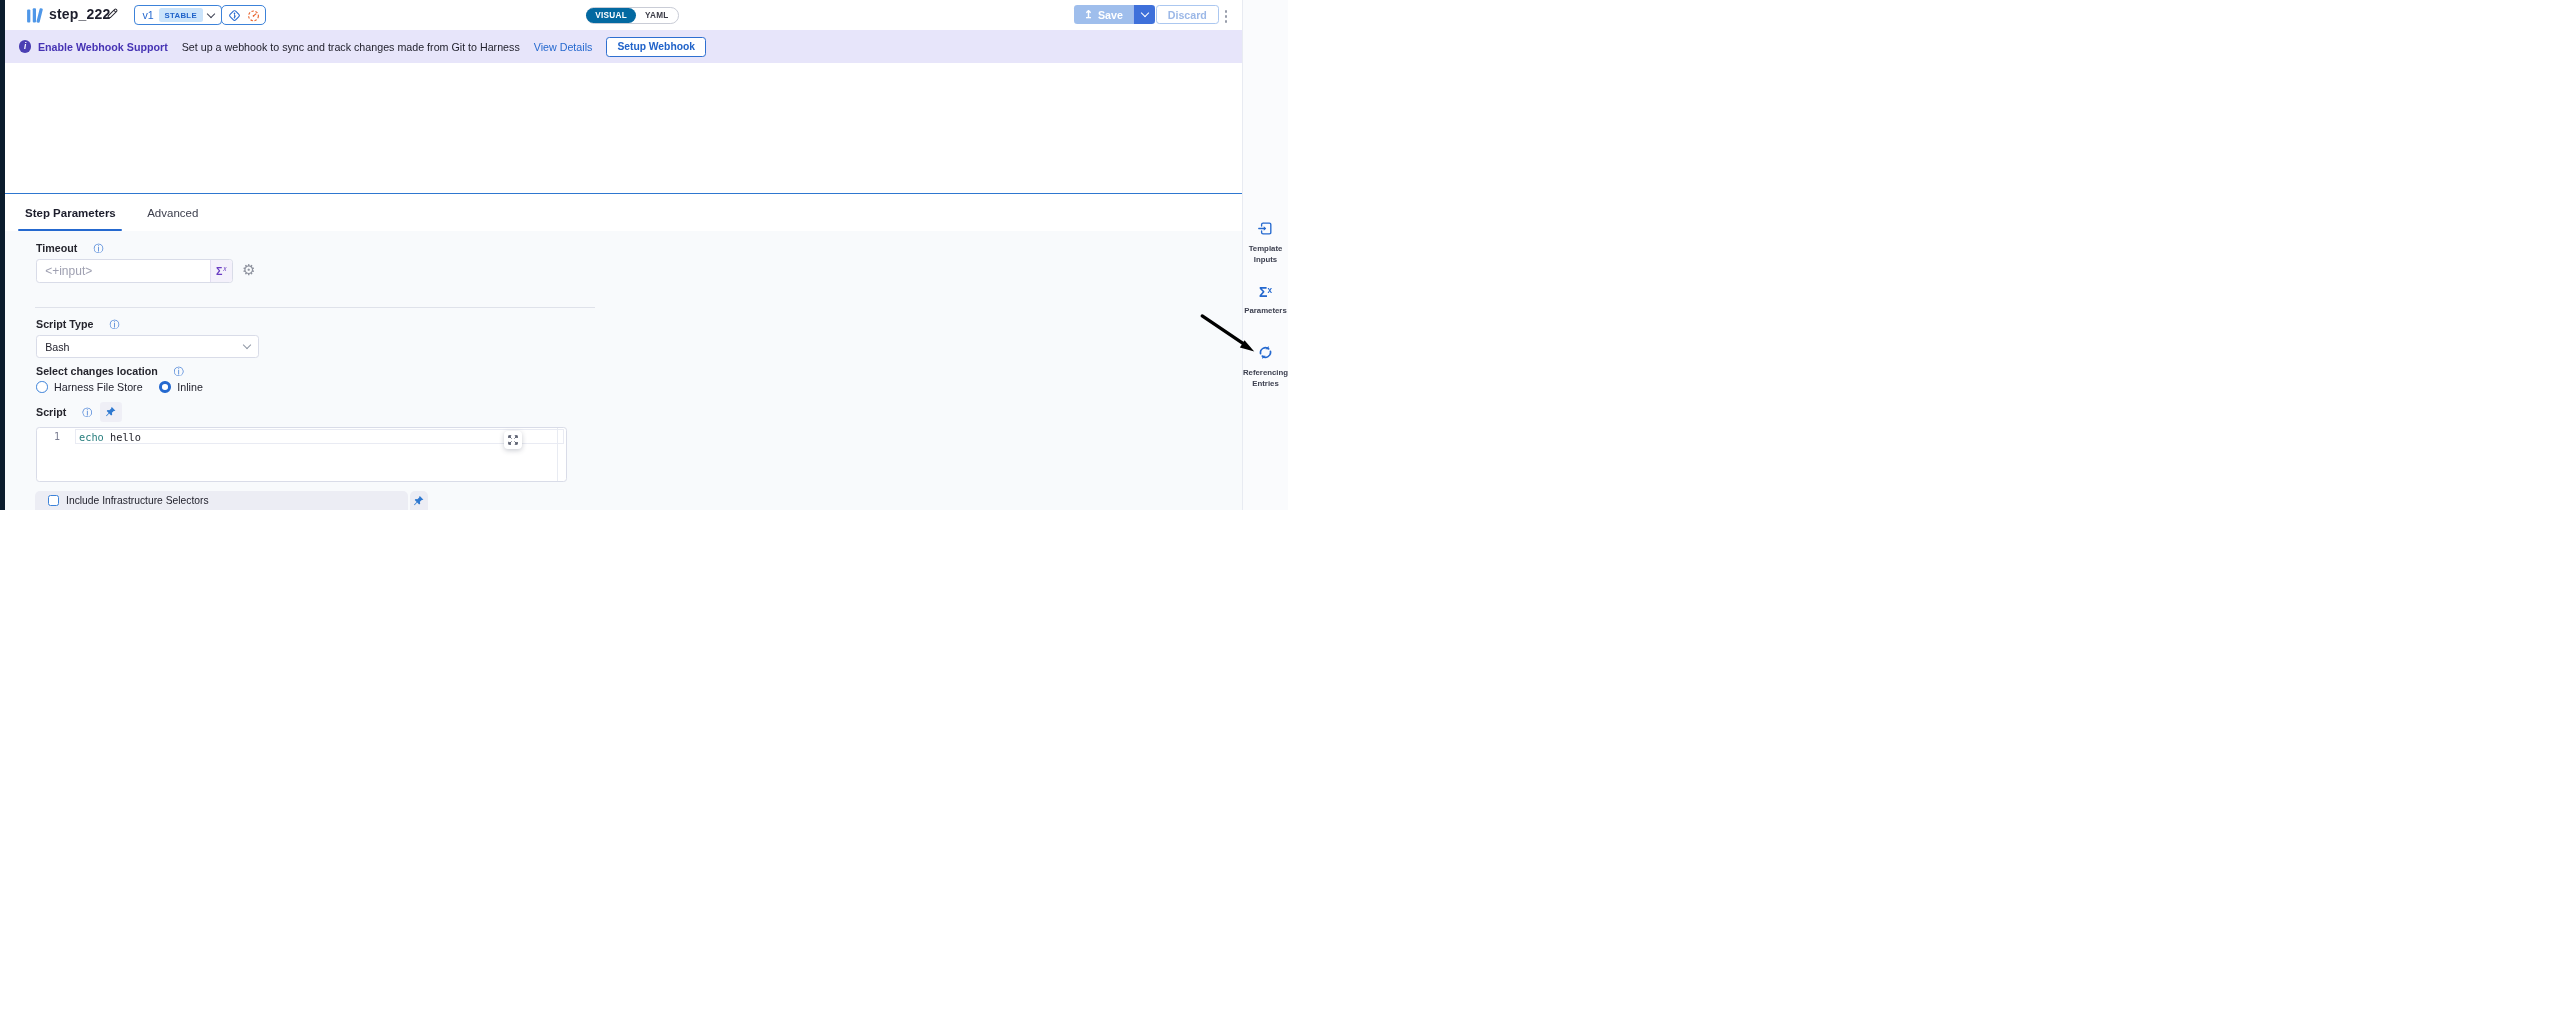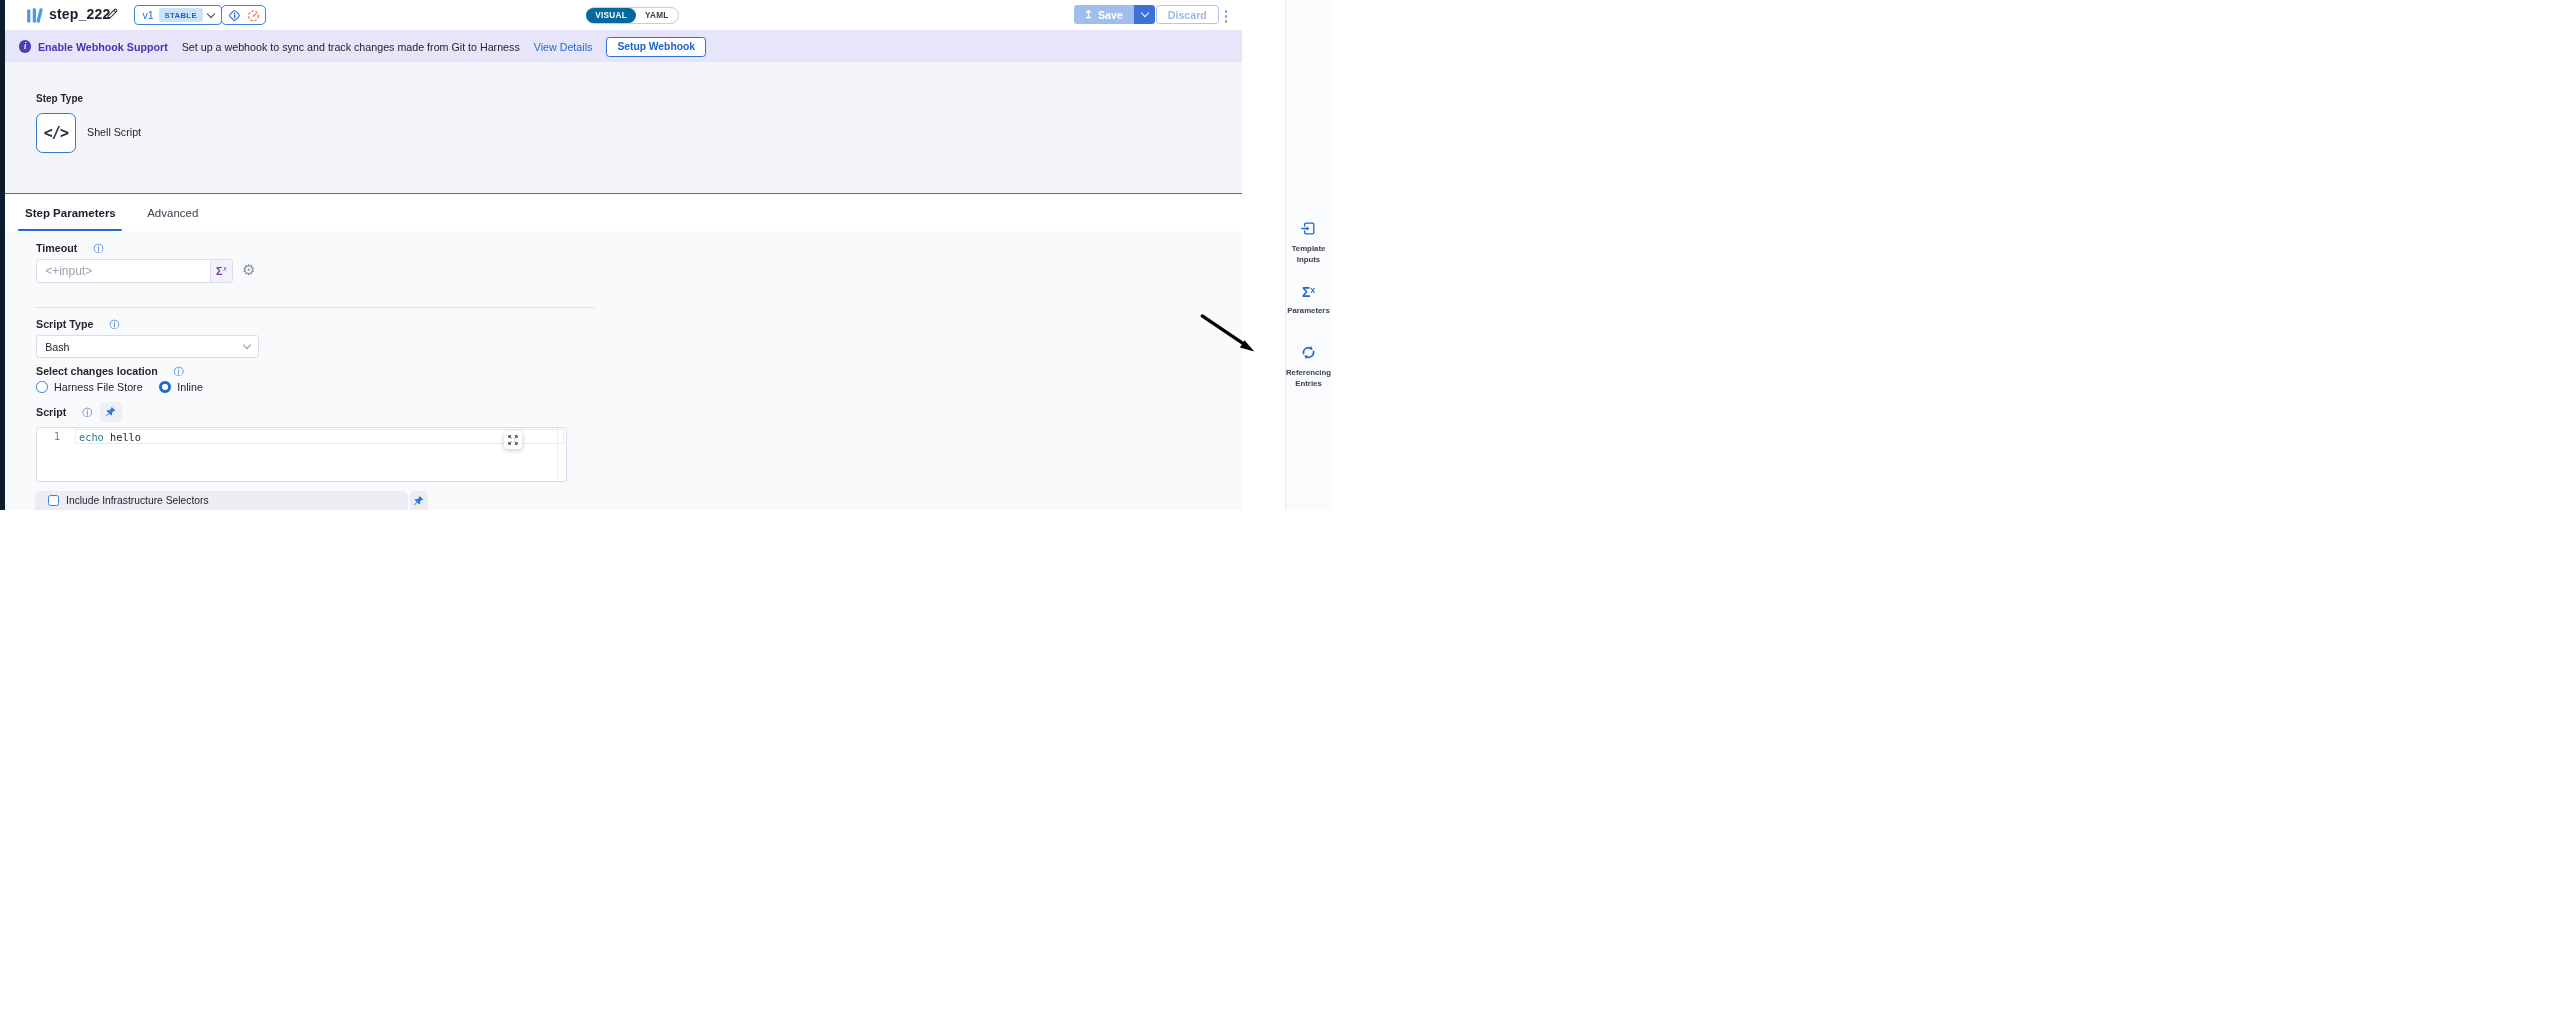--- a/index.html
+++ b/index.html
@@ -1,17 +1,17 @@
 <!DOCTYPE html>
 <html style="font-size:13px"><head>
 <meta charset="utf-8">
 <style>
   html,body{margin:0;padding:0;background:#ffffff;}
   .app{position:relative;width:1288px;height:510px;background:#ffffff;overflow:hidden;
-       font-family:"Liberation Sans",sans-serif;color:#23232e;padding-left:43px;}
+       font-family:"Liberation Sans",sans-serif;color:#23232e;}
   .abs{position:absolute;}
 
   
   .rail{left:0;top:0;width:5px;height:510px;background:#0b1c2d;}
 
   
   .logo{left:26px;top:6.6px;width:20px;height:17px;}
   .page-title{left:49px;top:5.8px;font-size:14px;font-weight:bold;color:#1d1e2c;letter-spacing:0.2px;}
   .pencil{left:105px;top:7.4px;width:14px;height:14px;}
   .version-btn{left:134px;top:5px;height:20px;display:flex;align-items:center;gap:5px;
@@ -180,27 +180,20 @@
     </div>
 
   <div class="abs banner">
     <span class="binfo">i</span>
     <span class="btitle">Enable Webhook Support</span>
     <span class="bmsg">Set up a webhook to sync and track changes made from Git to Harness</span>
     <span class="blink">View Details</span>
     <span class="bbtn">Setup Webhook</span>
   </div>
 
-  <div class="abs section-steptype">
-    <div class="abs st-label">Step Type</div>
-    <div class="abs st-card">
-      <span class="st-glyph">&lt;/&gt;</span>
-    </div>
-    <div class="abs st-value">Shell Script</div>
-  </div>
 
   <div class="abs tabbar">
     <div class="tab active">Step Parameters</div>
     <div class="tab">Advanced</div>
   </div>
 
   <div class="abs content">
 
     <div class="abs flabel timeout-label">
       <span>Timeout</span>

